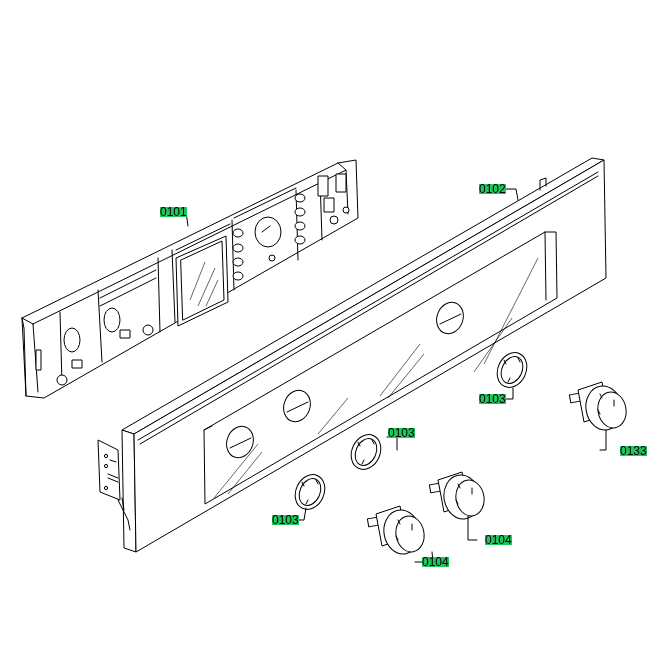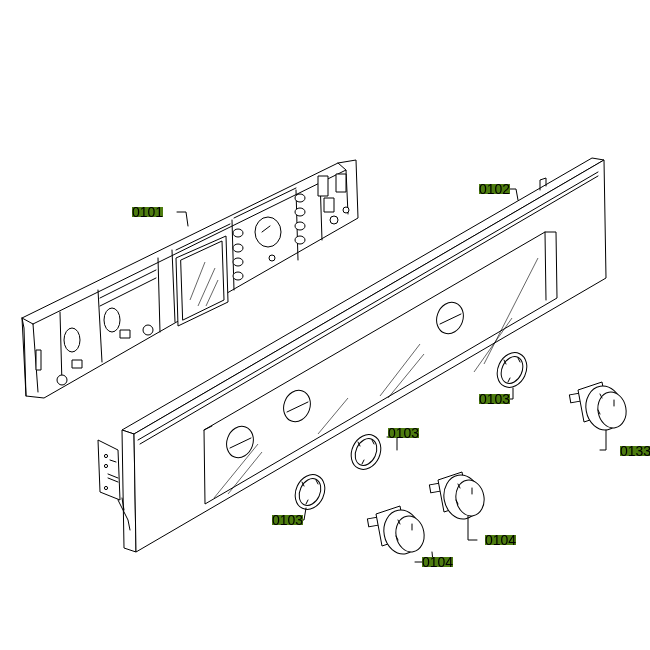--- a/index.html
+++ b/index.html
@@ -5,25 +5,25 @@
   html, body { margin: 0; padding: 0; background: #ffffff; }
   body { width: 650px; height: 650px; overflow: hidden; position: relative; }
   #canvas { position: absolute; left: 0; top: 0; width: 650px; height: 650px; }
   svg { position: absolute; left: 0; top: 0; }
   .ln { fill: none; stroke: #000; stroke-width: 1; stroke-linejoin: round; stroke-linecap: round; }
   .thin { fill: none; stroke: #000; stroke-width: 0.6; }
   .wf { fill: #fff; stroke: #000; stroke-width: 1; stroke-linejoin: round; }
   .label {
     position: absolute;
     font-family: "Liberation Sans", sans-serif;
-    font-size: 14px;
+    font-size: 12px;
     color: #000;
     line-height: 10px;
     white-space: nowrap;
-    background: #4d7c0f;
+    background: #22c55e;
   }
 </style>
 </head>
 <body>
 
 <div id="canvas">
 
 <svg width="650" height="650" viewBox="0 0 650 650">
 
   <g>
@@ -181,21 +181,21 @@
     <path class="ln" d="M506,189 L516,189 L518,200"></path>
     <path class="ln" d="M506,399 L513,399 L513,388"></path>
     <path class="ln" d="M387,437 L397,437 L397,450"></path>
     <path class="ln" d="M293,520 L304,520 L306,508"></path>
     <path class="ln" d="M477,540 L468,540 L468,516"></path>
     <path class="ln" d="M415,562 L433,562 L432,552"></path>
     <path class="ln" d="M600,450 L606,450 L606,430"></path>
   </g>
 </svg>
 
-<span class="label" style="left:132px; top:207px;">0101</span>
+<span class="label" style="left:160px; top:207px;">0101</span>
 <span class="label" style="left:479px; top:184px;">0102</span>
 <span class="label" style="left:479px; top:394px;">0103</span>
 <span class="label" style="left:388px; top:428px;">0103</span>
 <span class="label" style="left:272px; top:515px;">0103</span>
 <span class="label" style="left:485px; top:535px;">0104</span>
 <span class="label" style="left:422px; top:557px;">0104</span>
 <span class="label" style="left:620px; top:446px;">0133</span>
 
 </div>
 

